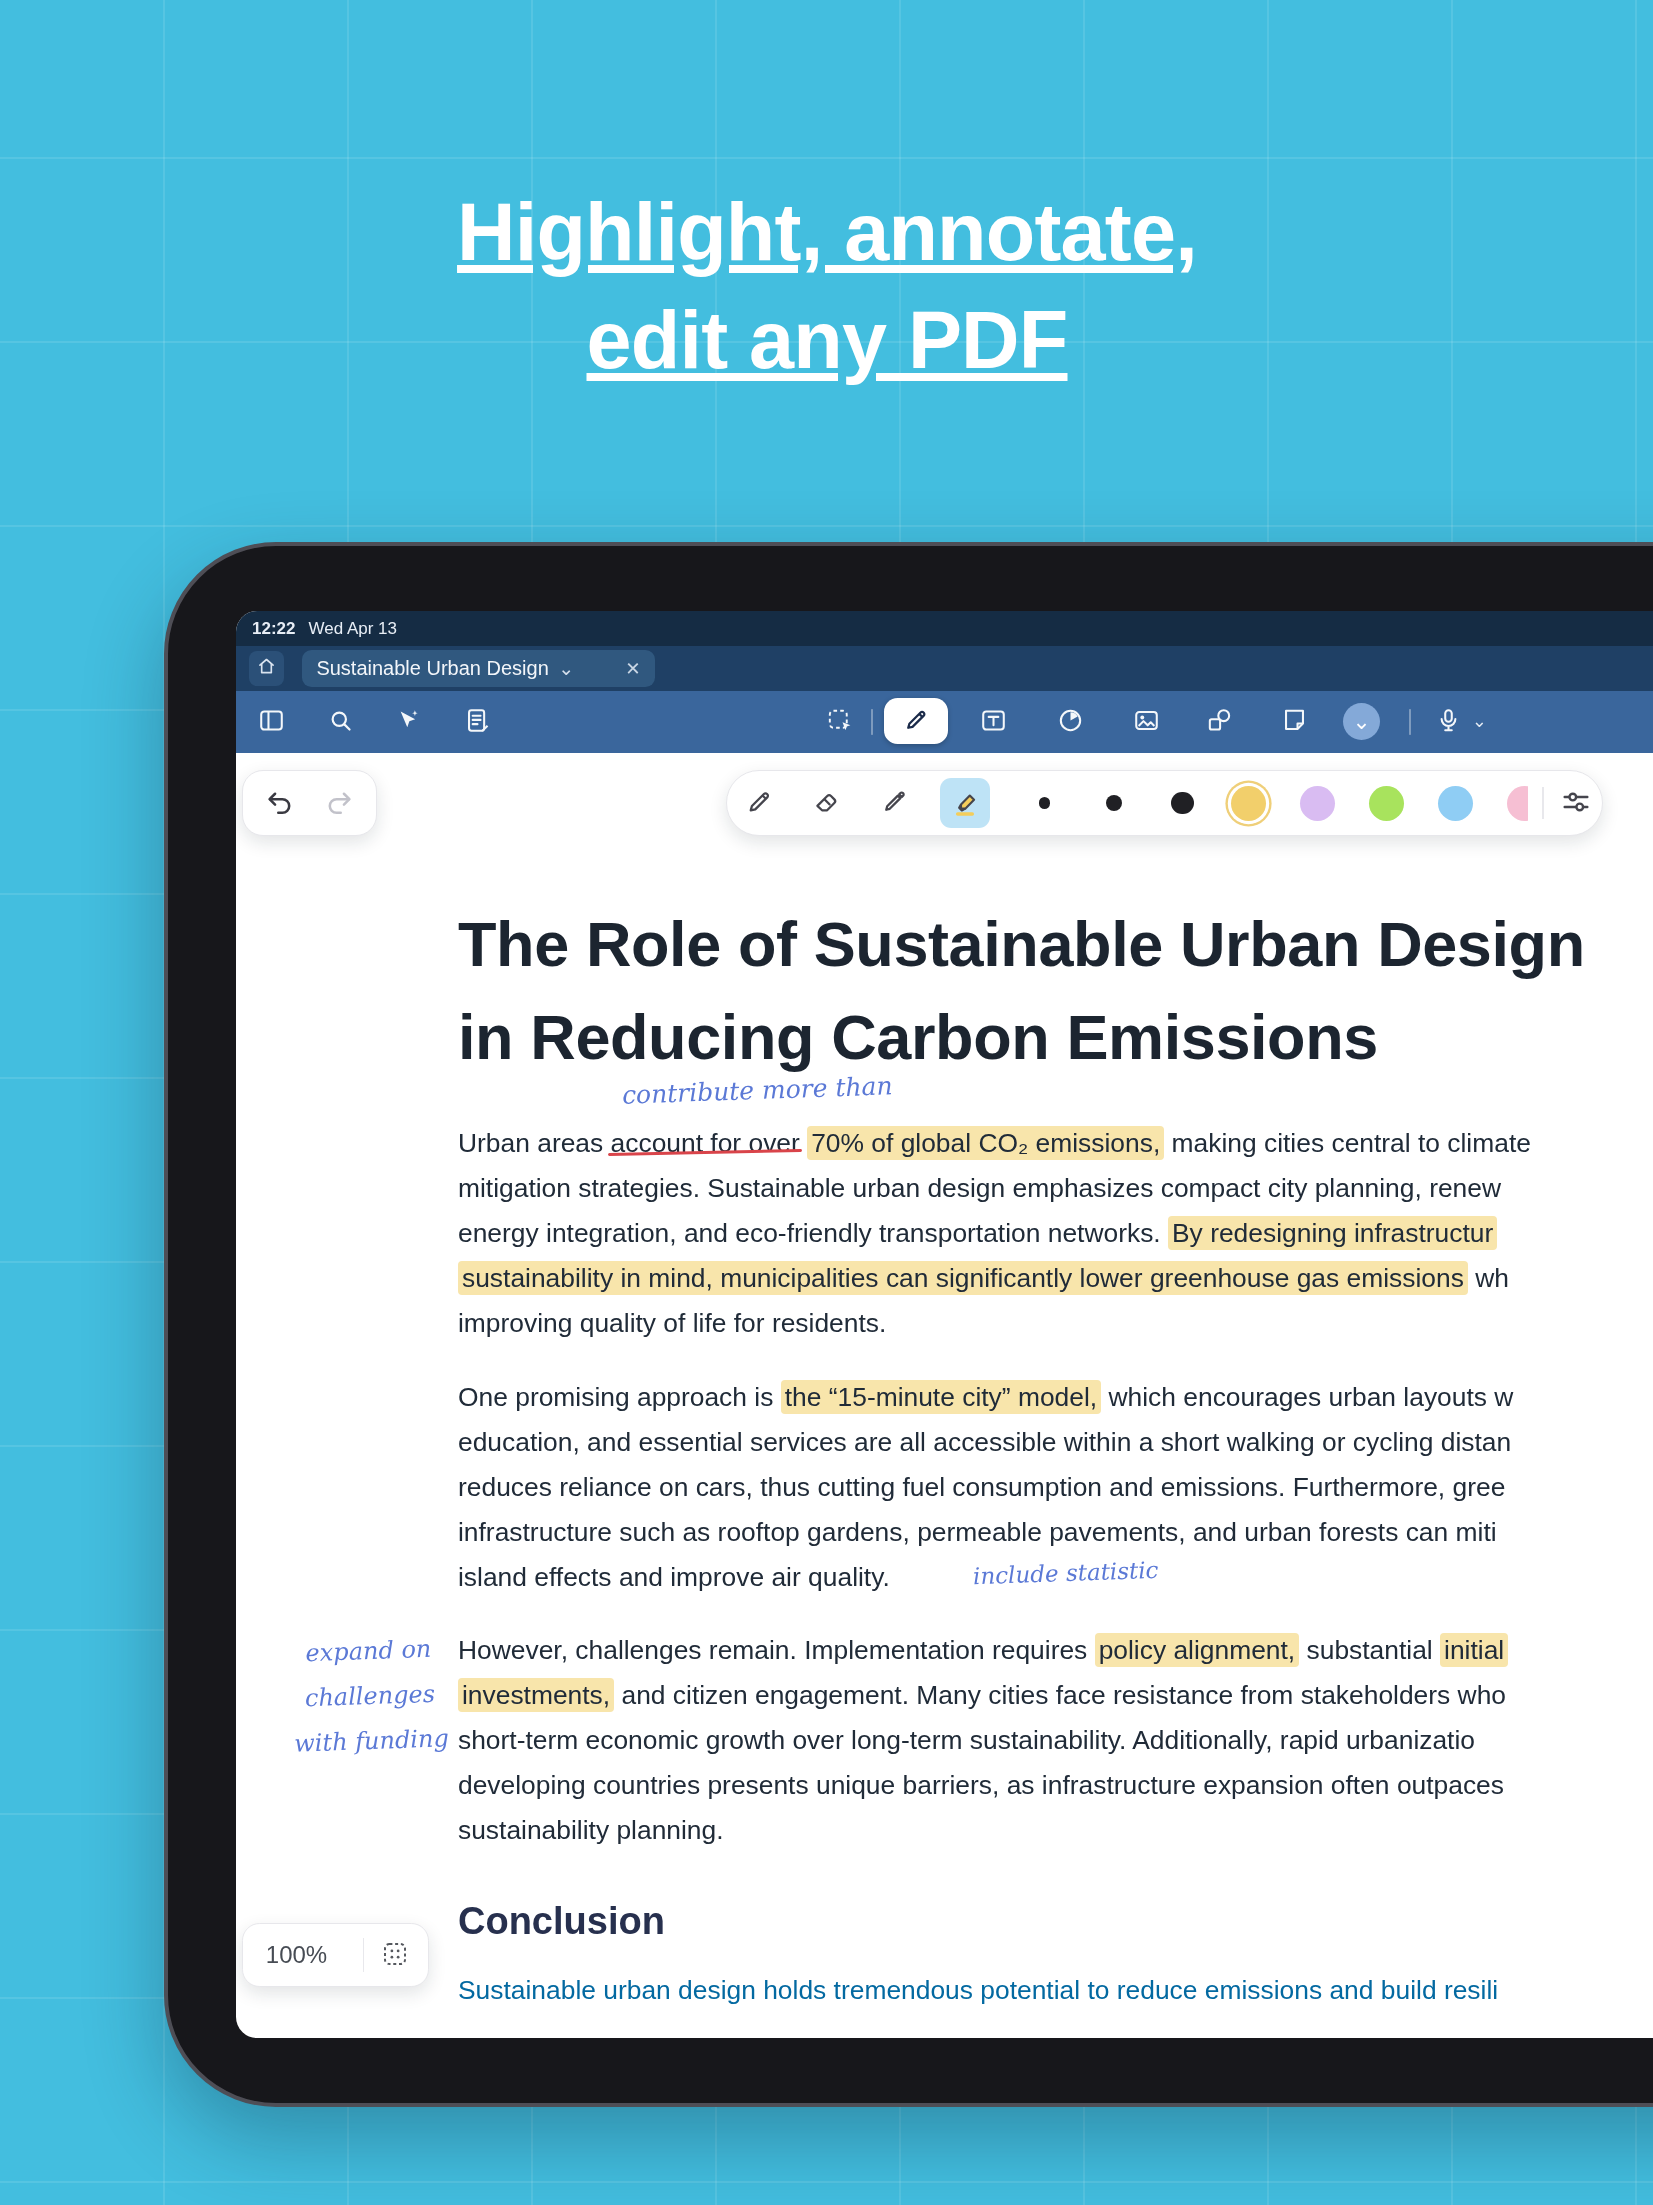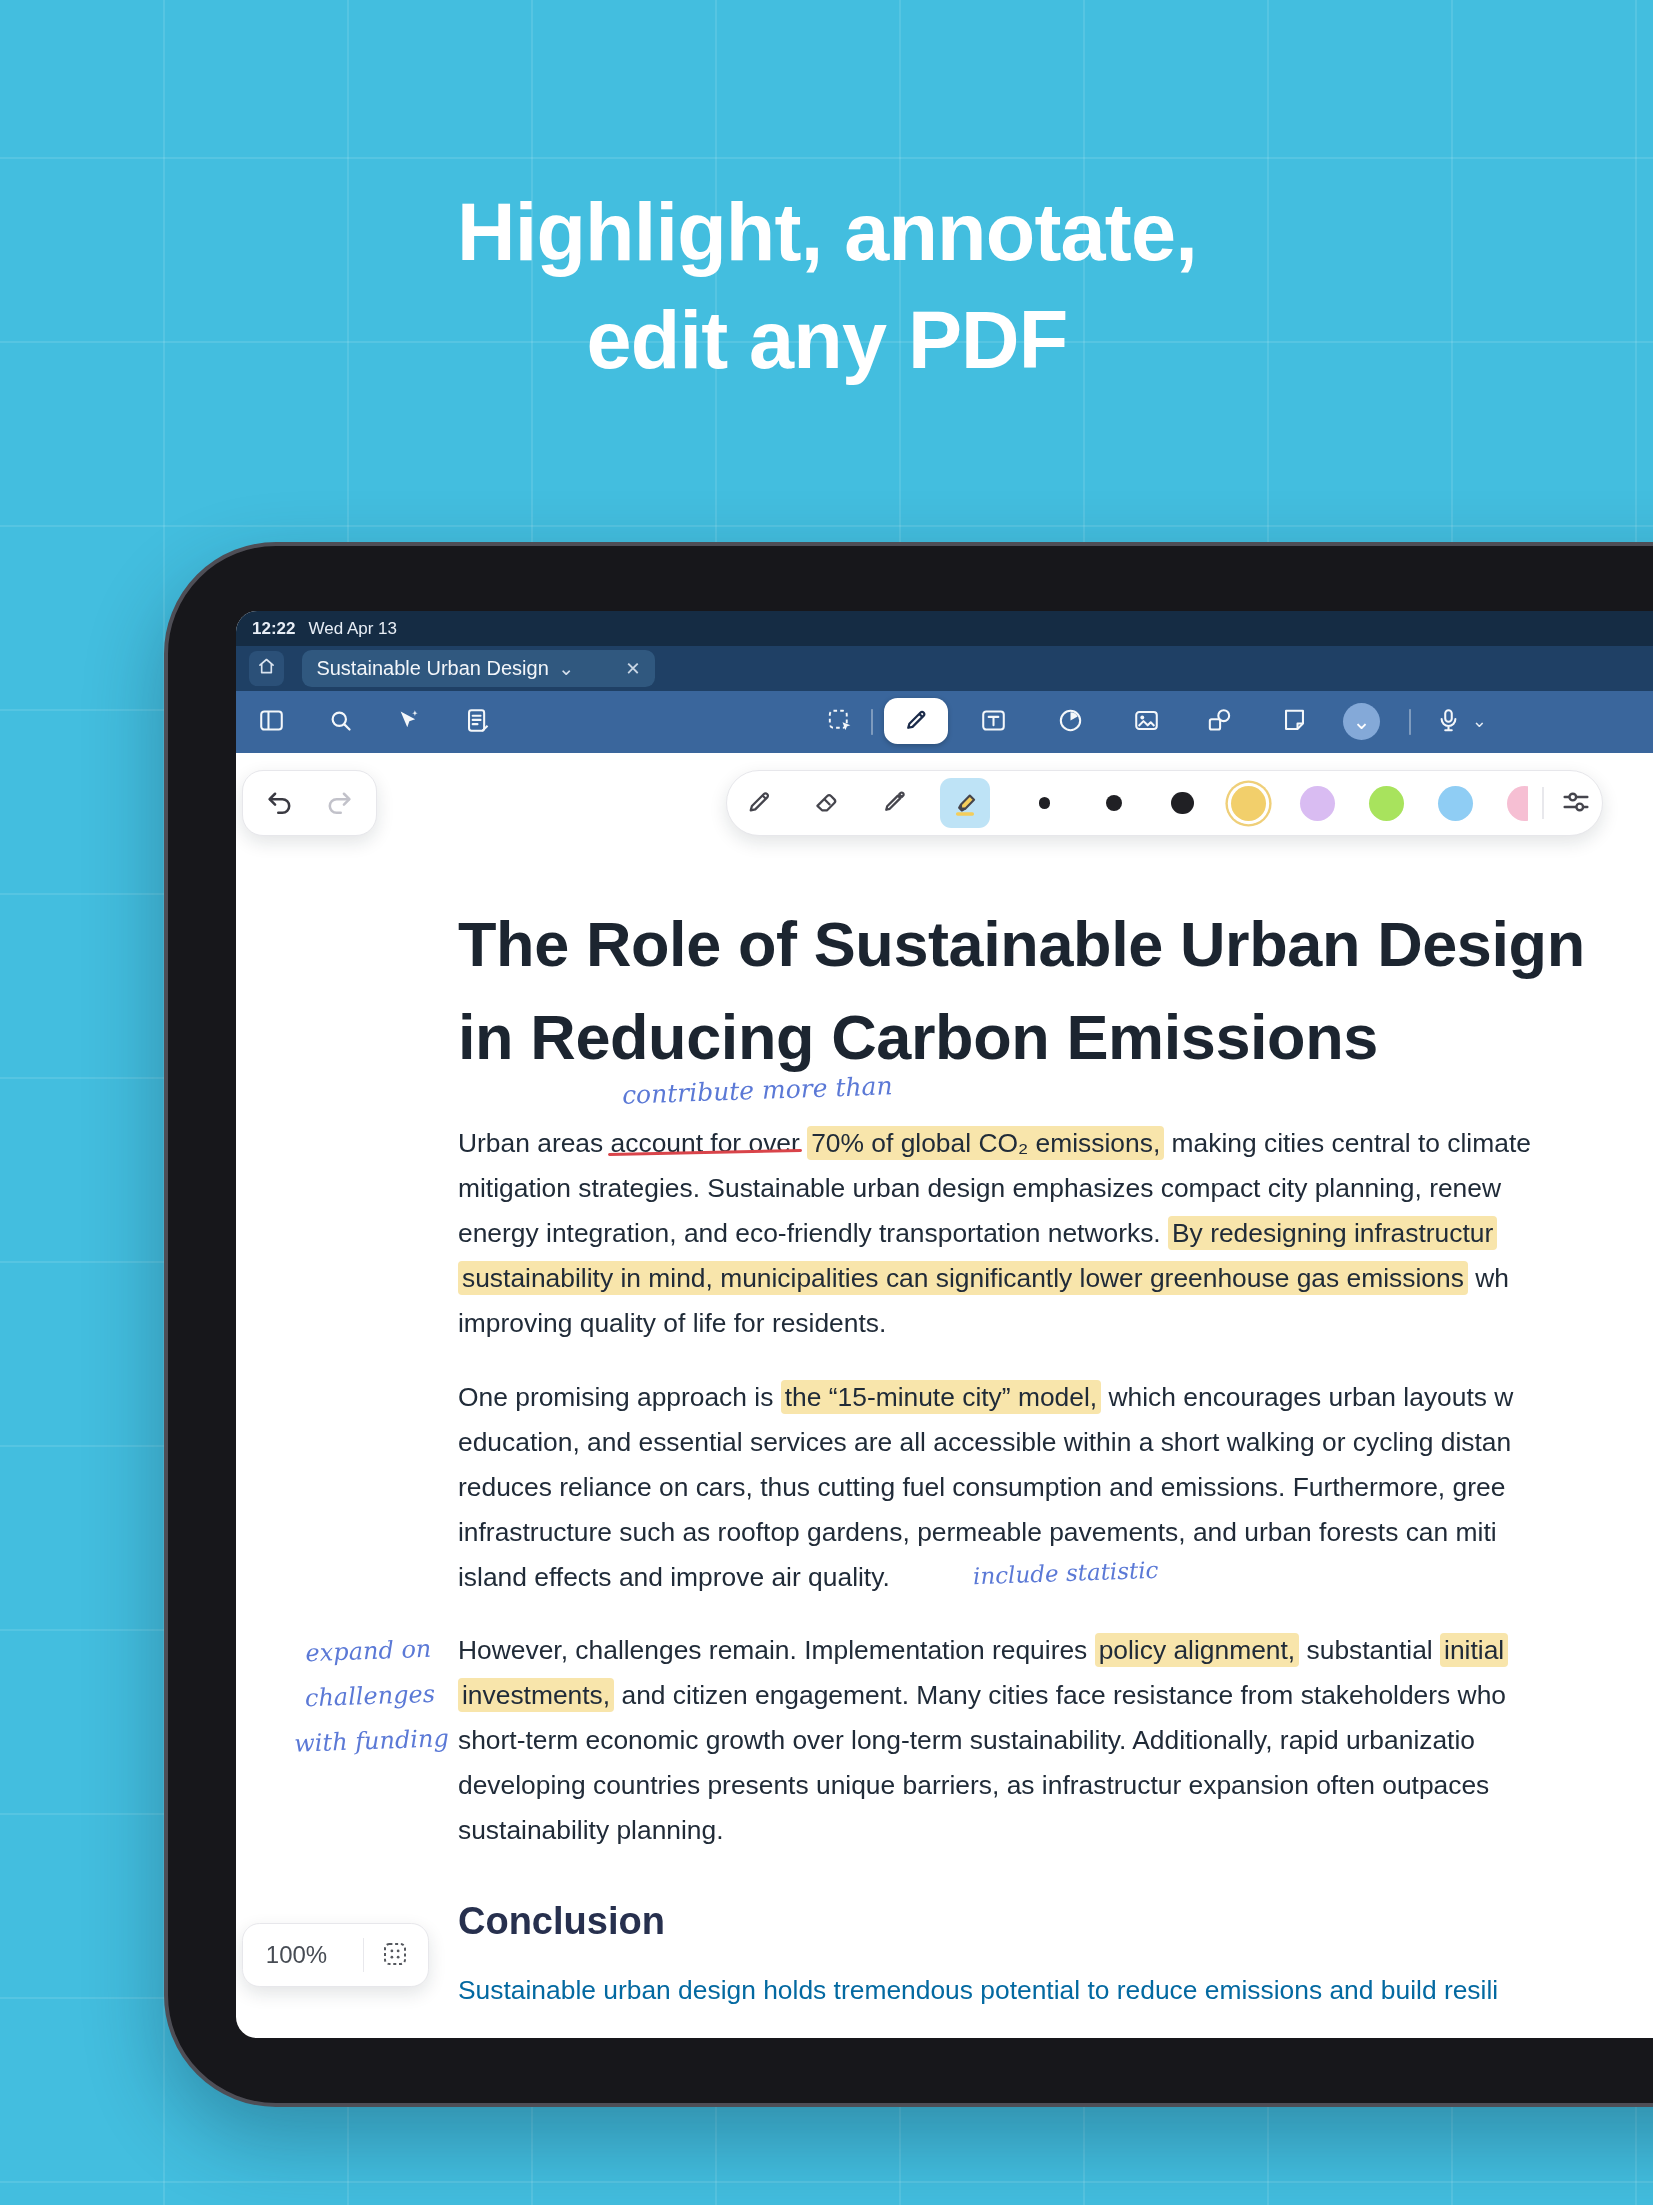--- a/index.html
+++ b/index.html
@@ -8,21 +8,21 @@
     background-color:#43BEDF;
     background-image:
       linear-gradient(rgba(255,255,255,0.10) 2.4px, transparent 2.4px),
       linear-gradient(90deg, rgba(255,255,255,0.10) 2.4px, transparent 2.4px);
     background-size:184px 184px;
     background-position:-21px -27px;
     font-family:"Liberation Sans",sans-serif;
   }
   .hero{
     position:absolute;top:178px;left:0;width:1654px;text-align:center;
-    color:#ffffff;font-weight:700;font-size:81px;line-height:108px;letter-spacing:-0.8px;
+    color:#ffffff;font-weight:700;font-size:81px;line-height:108px;letter-spacing:-0.8px;text-decoration:underline;
   }
   
   .tablet{
     position:absolute;left:164px;top:542px;width:1691px;height:1565px;
     background:#17171B;border:4px solid #4E4E56;border-radius:112px;
     box-shadow:0 32px 80px rgba(8,40,60,0.32);box-sizing:border-box;
   }
   .screen{
     position:absolute;left:68px;top:65px;width:1611px;height:1427px;
     background:#ffffff;border-radius:21px;overflow:hidden;
@@ -309,21 +309,21 @@
     <div class="handnote note-inline">include statistic</div>
     <div class="handnote note-margin">
         <div class="doc-line"><span>expand on</span></div>
         <div class="doc-line"><span>challenges</span></div>
         <div class="doc-line"><span>with funding</span></div>
       </div>
     <div class="para" id="para3" style="top:1017px">
         <div class="doc-line"><span>However, challenges remain. Implementation requires </span><span class="hl">policy alignment,</span><span> substantial </span><span class="hl">initial</span></div>
         <div class="doc-line"><span class="hl">investments,</span><span> and citizen engagement. Many cities face resistance from stakeholders who</span></div>
         <div class="doc-line"><span>short-term economic growth over long-term sustainability. Additionally, rapid urbanizatio</span></div>
-        <div class="doc-line"><span>developing countries presents unique barriers, as infrastructur expansion often outpaces</span></div>
+        <div class="doc-line"><span>developing countries presents unique barriers, as infrastructure expansion often outpaces</span></div>
         <div class="doc-line"><span>sustainability planning.</span></div>
       </div>
 
     <div class="conclusion">Conclusion</div>
     <div class="closing">Sustainable urban design holds tremendous potential to reduce emissions and build resili</div>
 
     <div class="float-pill zoom-pill">
       <span class="zoom-label">100%</span>
       <span class="zoom-div"></span>
       <span class="zoom-grid">

